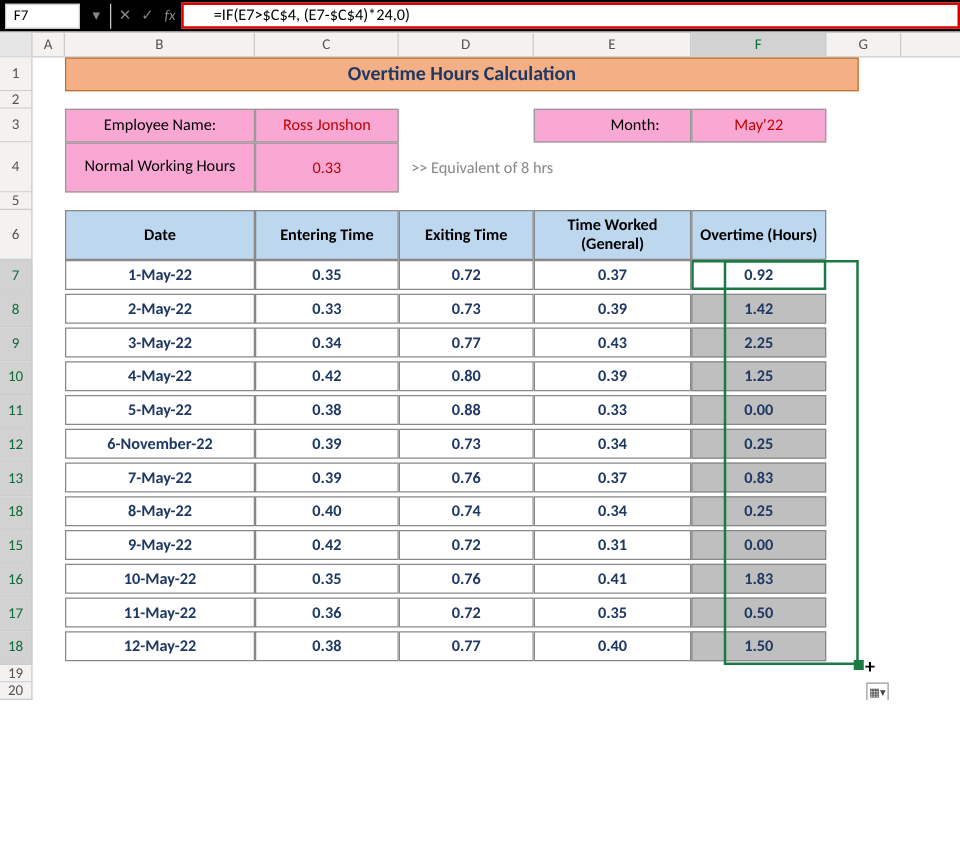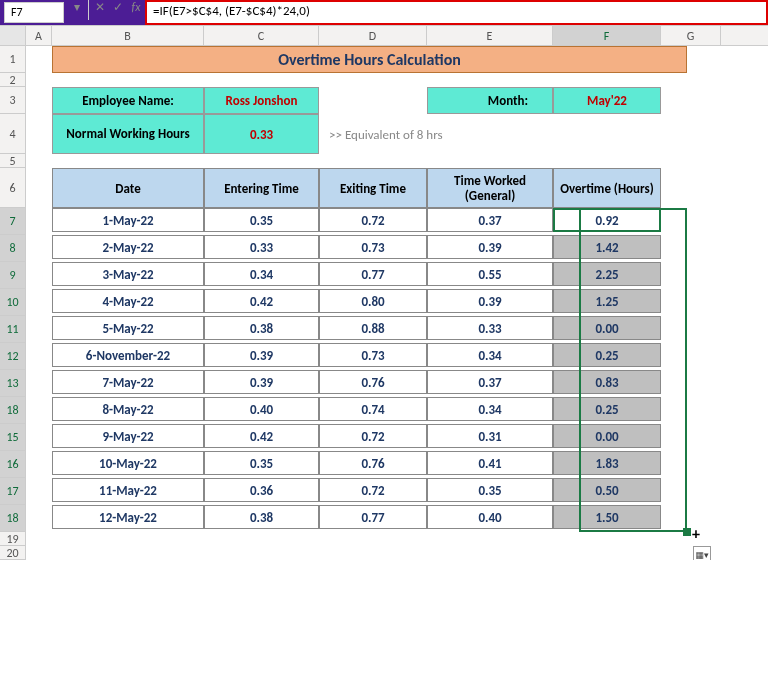--- a/index.html
+++ b/index.html
@@ -1,39 +1,39 @@
 <!DOCTYPE html>
 <html><head>
 <meta charset="utf-8">
 <style>
   * { box-sizing: border-box; }
   body { margin: 0; font-family: Calibri, Arial, sans-serif; font-size: 13px; background: #fff; width: 768px; }
-  .formula-bar { display: flex; height: 26px; border-bottom: 1px solid #ccc; background: #4c1d95; }
+  .formula-bar { display: flex; align-items: center; height: 26px; border-bottom: 1px solid #ccc; background: #000000; }
   .name-box { width: 60px; padding: 2px 6px; background: #fff; border: 1px solid #ccc; margin: 2px 4px; font-size: 12px; }
   .fb-sep { width: 1px; height: 20px; background: #ccc; margin: 0 2px; }
   .fb-icon { width: 18px; text-align: center; color: #888; font-size: 12px; cursor: default; }
-  .formula-box { flex: 1; border: 2.5px solid #d00; padding: 1px 6px; background: #fff; font-size: 13px; color: #000; }
+  .formula-box { flex: 1; border: 2.5px solid #d00; padding: 1px 24px; background: #fff; font-size: 13px; color: #000; }
   .sheet { position: relative; }
   .col-headers { display: flex; height: 20px; background: #f3f2f1; border-bottom: 1px solid #ccc; }
   .corner { width: 26px; border-right: 1px solid #ccc; background: #e6e6e6; }
   .ch { border-right: 1px solid #ccc; text-align: center; font-size: 12px; color: #555; line-height: 20px; }
   .ch-A { width: 26px; } .ch-B { width: 152px; } .ch-C { width: 115px; } .ch-D { width: 108px; } .ch-E { width: 126px; } .ch-F { width: 108px; } .ch-G { width: 60px; }
   .ch-sel { background: #d2d2d2; color: #0f6b3a; }
   .rows { display: flex; }
   .row-headers { width: 26px; }
   .rh { height: 27px; border-bottom: 1px solid #ccc; border-right: 1px solid #ccc; text-align: center; font-size: 12px; color: #555; line-height: 27px; background: #f3f2f1; }
   .rh-tall { height: 40px; line-height: 40px; }
   .rh-sel { background: #d2d2d2; color: #0f6b3a; }
   .rh-sm { height: 14px; line-height: 14px; }
   .grid { position: relative; flex:1; }
   .title-bar { position: absolute; left: 26px; top: 0; width: 635px; height: 27px; background: #f4b084; border: 1px solid #b87333; display: flex; align-items: center; justify-content: center; font-weight: bold; font-size: 16px; color: #1f3864; }
   .cellrow { display: flex; height: 27px; }
   .cellrow-tall { display:flex; height: 40px; }
   .spacer-A { width: 26px; }
-  .info-box { display: flex; align-items: center; justify-content: center; height: 100%; border: 1px solid #999; background: #5eead4; font-weight: bold; text-align: center; }
+  .info-box { display: flex; align-items: center; justify-content: center; height: 100%; border: 1px solid #999; background: #f9a8d4; font-weight: normal; text-align: center; }
   .info-label { width: 152px; color: #000; }
   .info-val { width: 115px; color: #c00000; }
   .info-month { width: 126px; padding-left: 36px; }
   .info-mval { width: 108px; color: #c00000; }
   .note { width: 160px; display: flex; align-items: center; padding-left: 10px; color: #888; font-style: normal; font-size: 13px; }
   .th { background: #bdd7ee; border: 1px solid #888; display: flex; align-items: center; justify-content: center; font-weight: bold; height: 40px; text-align: center; font-size: 13px; }
   .td { background: #fff; border: 1px solid #888; display: flex; align-items: center; justify-content: center; font-weight: bold; height: 24px; font-size: 13px; color: #1f3864; }
   .td-date { width: 152px; }
   .td-c { width: 115px; } .td-d { width: 108px; } .td-e { width: 126px; } .td-f { width: 108px; }
   .ot { background: #bfbfbf; }
@@ -139,21 +139,21 @@
             <div class="td td-c">0.33</div>
             <div class="td td-d">0.73</div>
             <div class="td td-e">0.39</div>
             <div class="td td-f ot">1.42</div>
           </div>
           <div class="cellrow">
             <div class="spacer-A"></div>
             <div class="td td-date">3-May-22</div>
             <div class="td td-c">0.34</div>
             <div class="td td-d">0.77</div>
-            <div class="td td-e">0.55</div>
+            <div class="td td-e">0.43</div>
             <div class="td td-f ot">2.25</div>
           </div>
           <div class="cellrow">
             <div class="spacer-A"></div>
             <div class="td td-date">4-May-22</div>
             <div class="td td-c">0.42</div>
             <div class="td td-d">0.80</div>
             <div class="td td-e">0.39</div>
             <div class="td td-f ot">1.25</div>
           </div>

